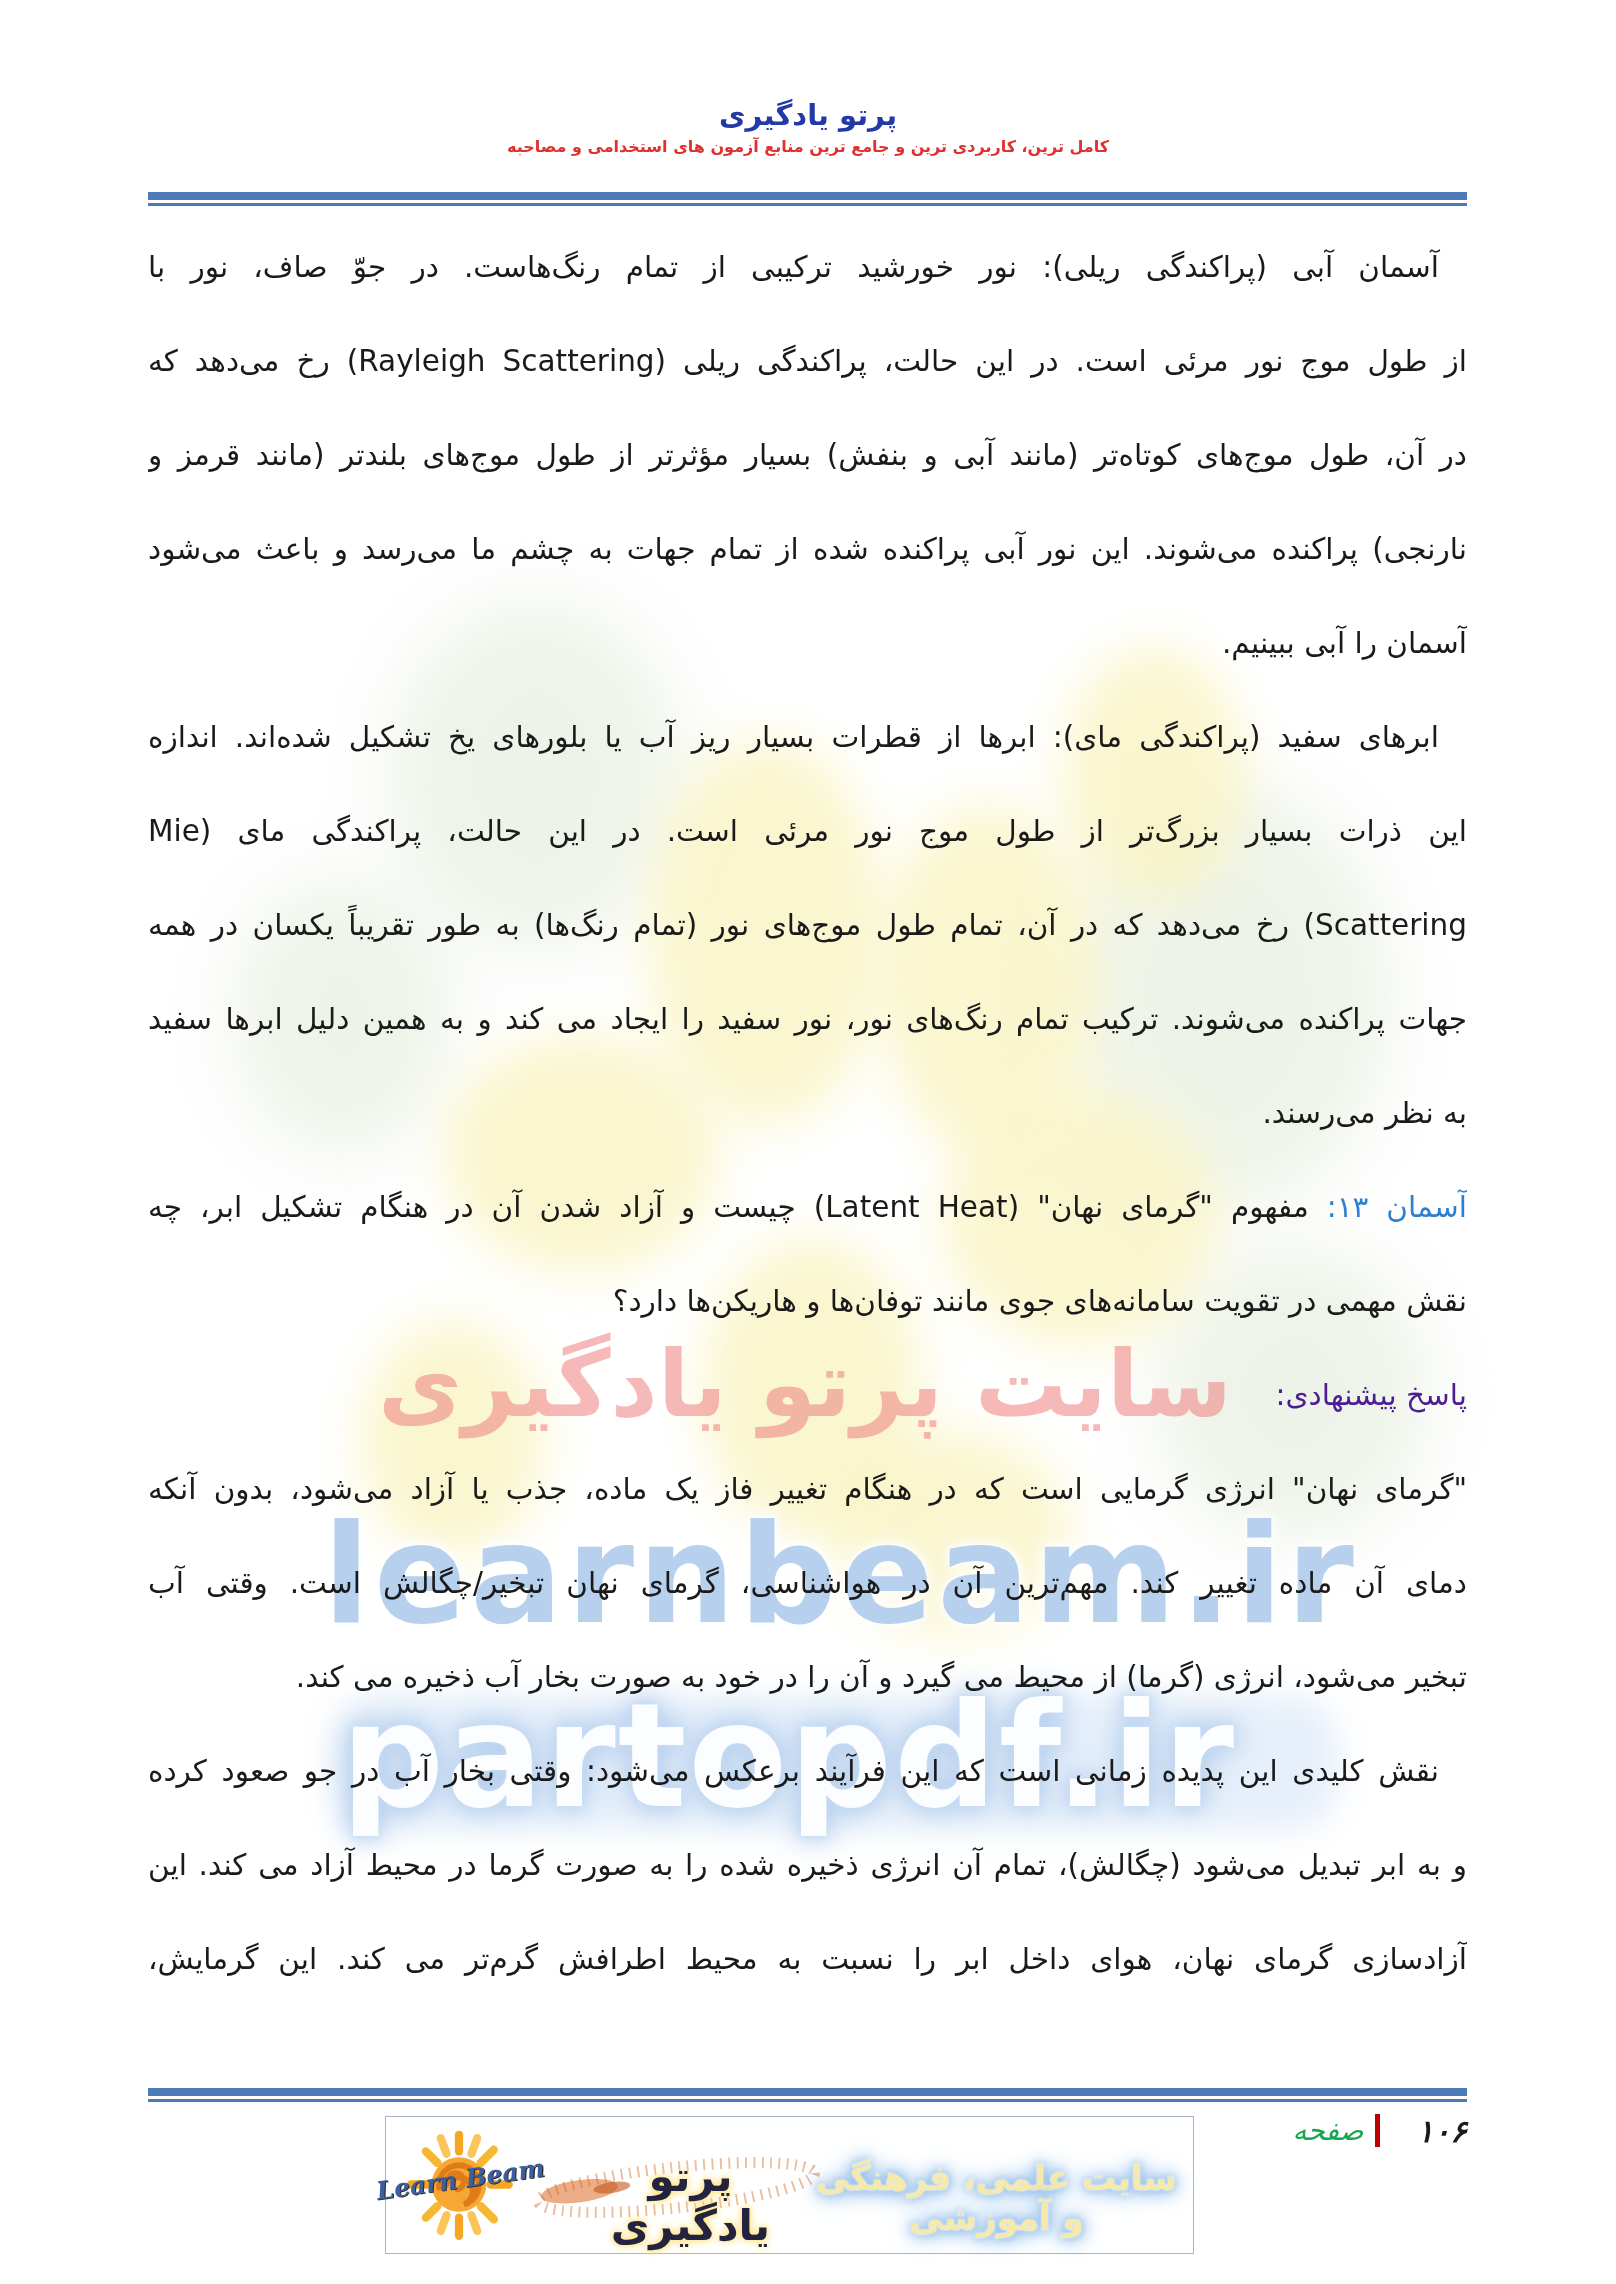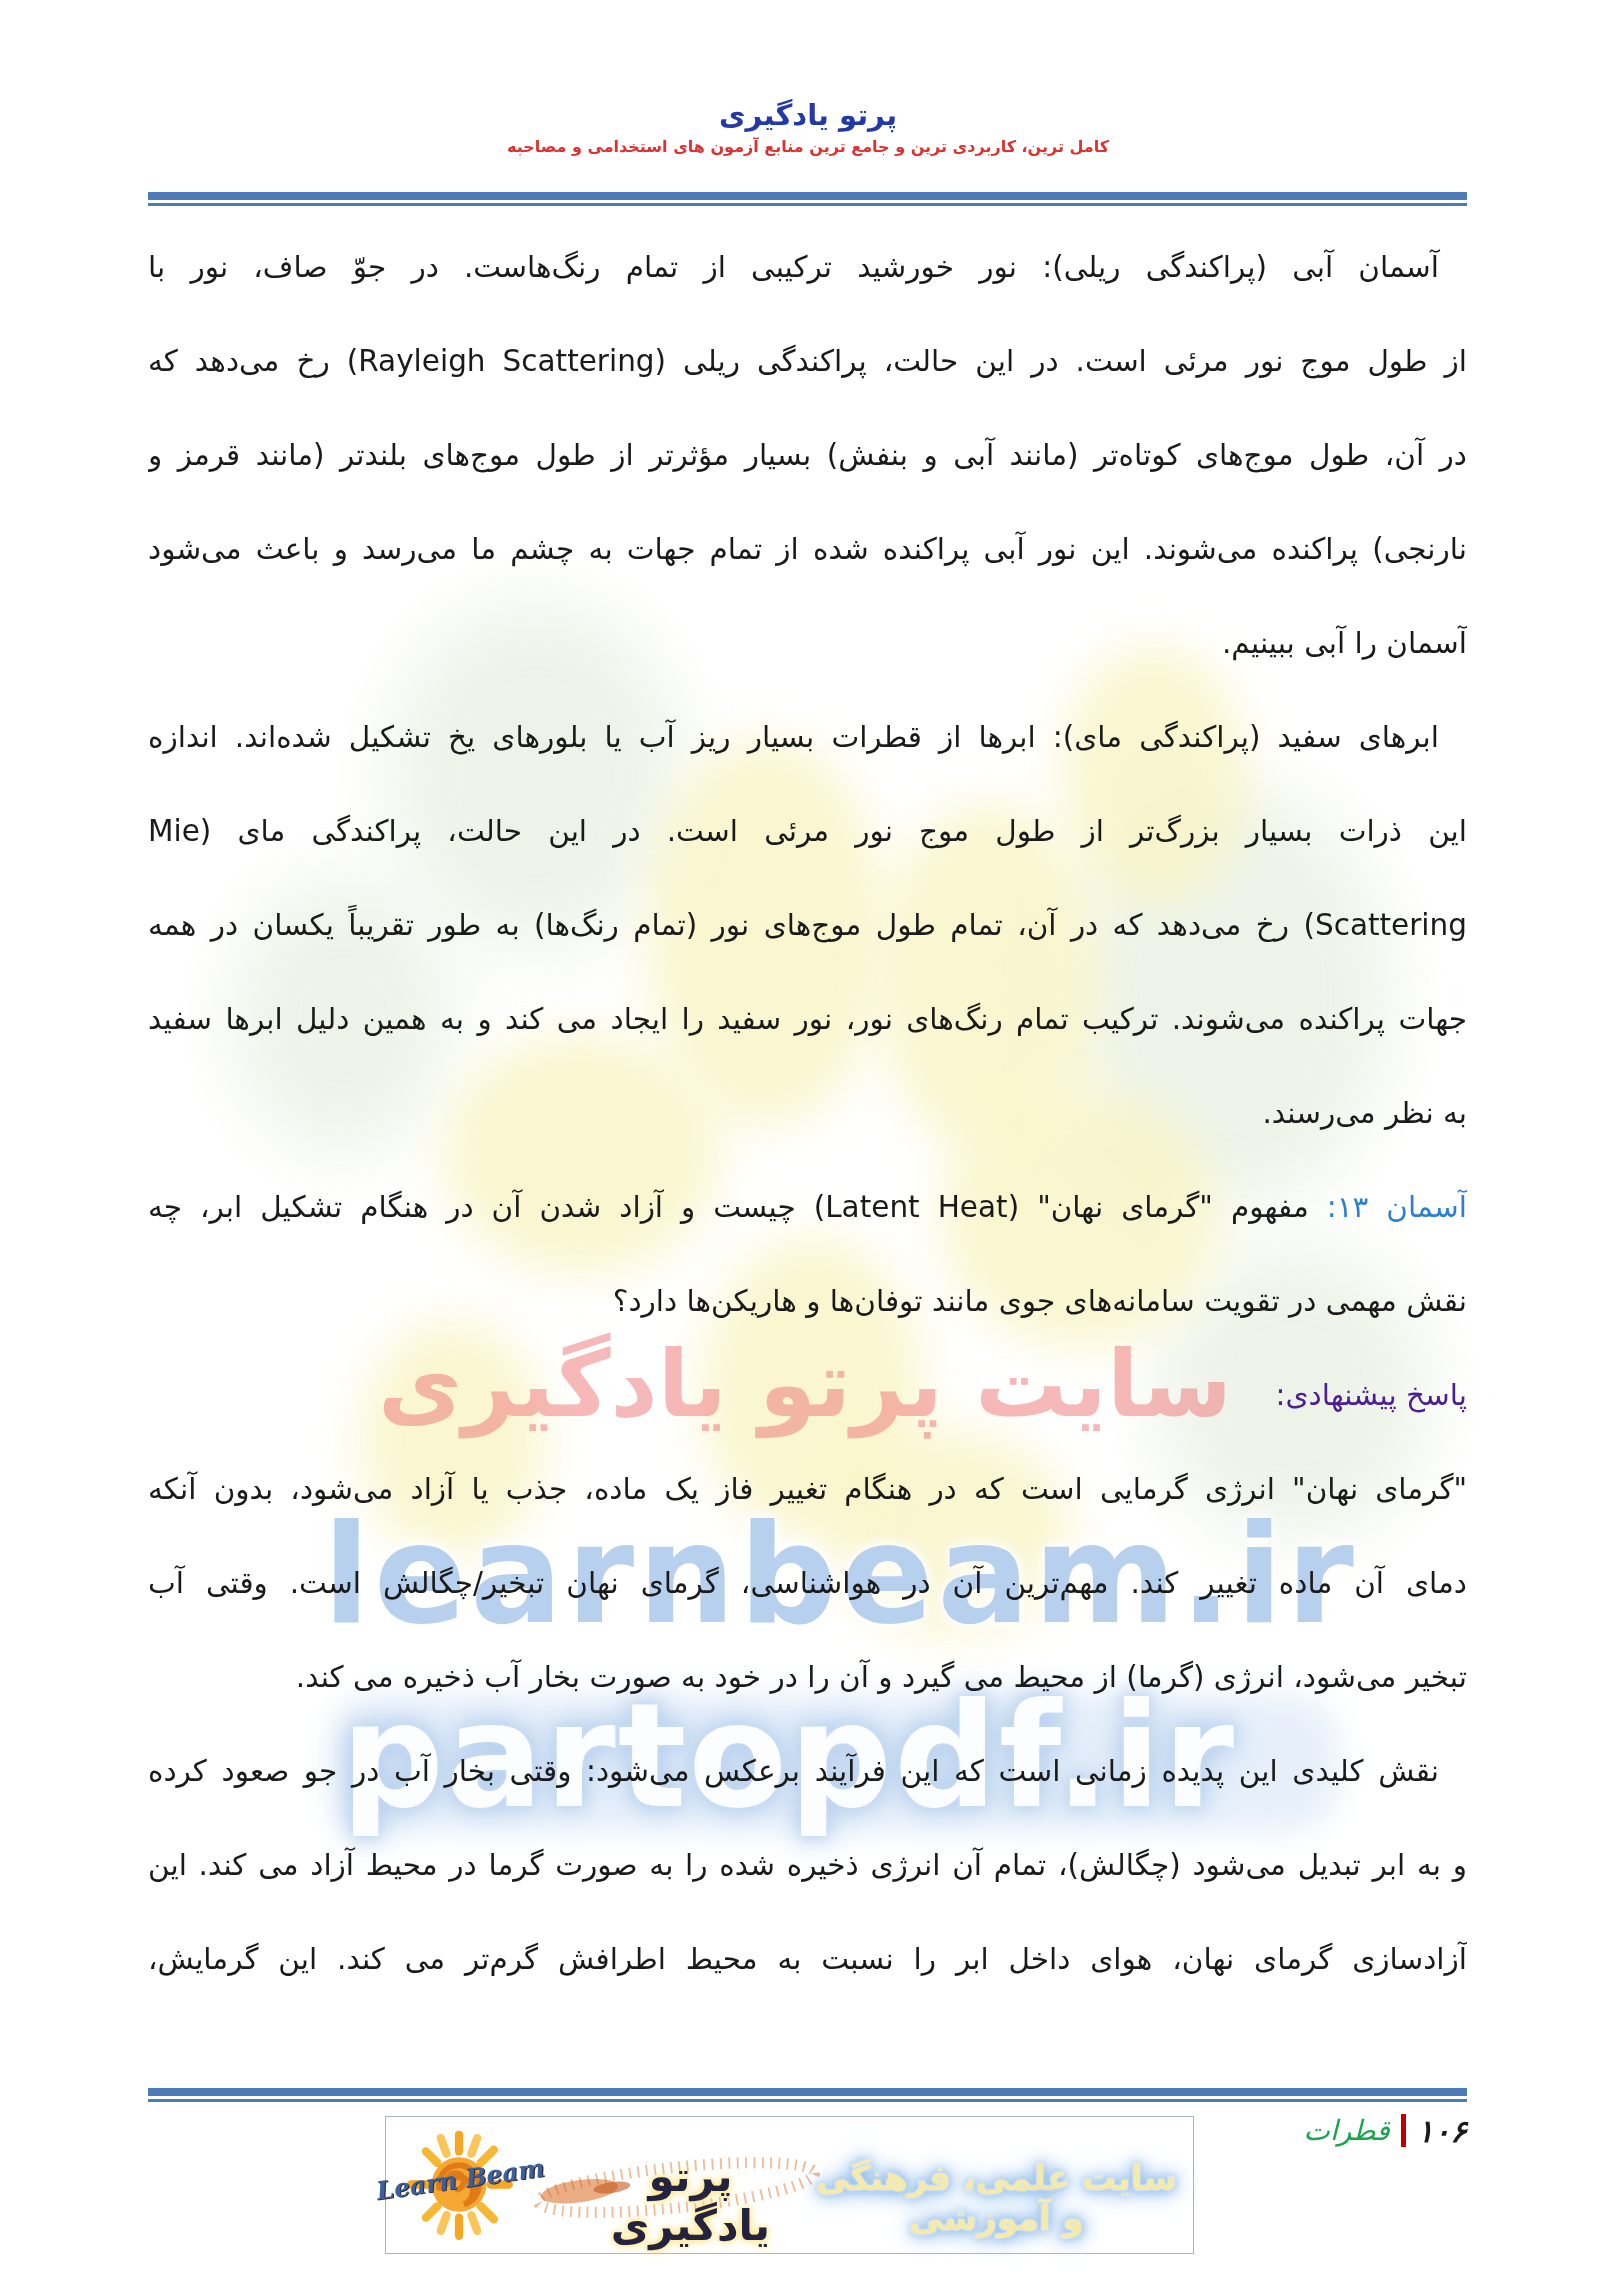--- a/index.html
+++ b/index.html
@@ -58,21 +58,21 @@
     left:341px;top:1672px;width:978px;
     font-size:144px;letter-spacing:1.8px;
     color:var(--watermark-white);
     text-shadow:0 0 7.4px #cadef6,0 0 20px #b3cdec,0 0 37px #b3cdec;
   }
   
   .footer-page{
     position:absolute;top:2110px;right:149px;height:41px;
     display:flex;align-items:center;gap:11px;direction:rtl;
   }
-  .footer-number{font-size:31px;font-weight:bold;font-style:italic;color:var(--text-black);}
+  .footer-number{font-size:31px;font-weight:bold;font-style:italic;color:var(--text-black);margin-left:26px;}
   .footer-bar{width:5.5px;height:33px;background:var(--footer-bar-red);}
   .footer-label{font-size:28px;font-style:italic;color:var(--answer-green);}
   
   .banner{
     position:absolute;left:385px;top:2116px;width:809px;height:138px;
     background:#fff;border:1.8px solid #a8b4ce;box-sizing:border-box;
   }
   .banner .sun{position:absolute;left:14.8px;top:3.7px;width:116px;height:127px;}
   .banner .learnbeam-text{
     position:absolute;left:-13px;top:48px;width:175px;text-align:center;
@@ -147,21 +147,21 @@
     </div>
 
   <div class="rule rule-bottom">
     <div class="thick"></div>
     <div class="thin"></div>
   </div>
 
   <div class="footer-page">
     <span class="footer-number">۱۰۶</span>
     <span class="footer-bar"></span>
-    <span class="footer-label">قطرات</span>
+    <span class="footer-label">صفحه</span>
   </div>
 
   <div class="banner">
     <svg class="sun" viewBox="0 0 140 140">
       <g stroke="#f5a623" stroke-width="10" stroke-linecap="round">
         <line x1="70" y1="10" x2="70" y2="30"></line>
         <line x1="70" y1="110" x2="70" y2="132"></line>
         <line x1="12" y1="70" x2="32" y2="70"></line>
         <line x1="108" y1="70" x2="130" y2="70"></line>
         <line x1="30" y1="30" x2="44" y2="44" stroke="#f7b733"></line>

